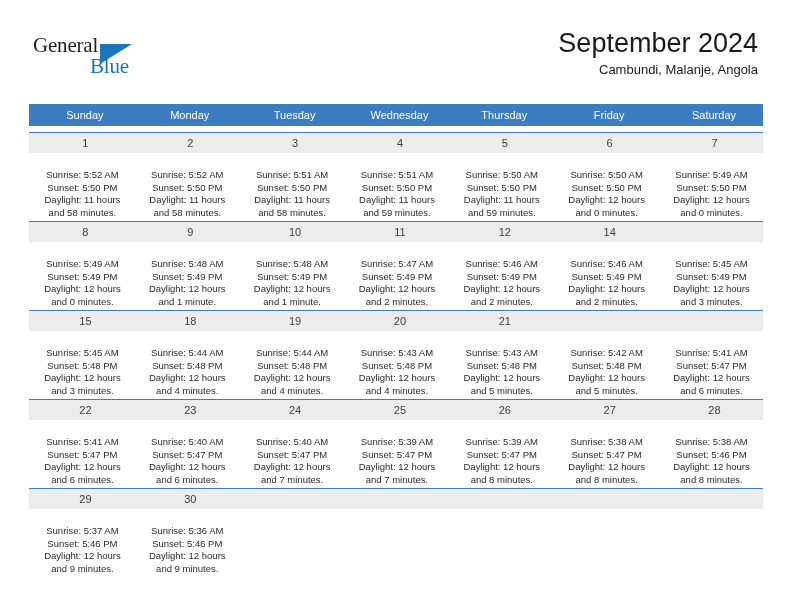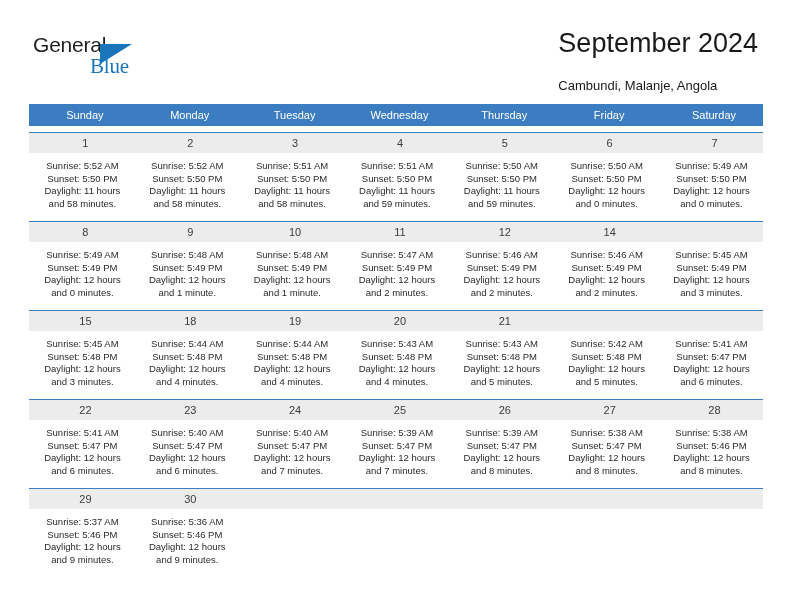--- a/index.html
+++ b/index.html
@@ -36,21 +36,21 @@
     width: 210px;
     height: 50px;
   }
   .logo-general {
     position: absolute;
     left: 0;
     top: 0;
     font-size: 21px;
     letter-spacing: -0.2px;
     color: #231f20;
-    font-family: Liberation Sans, sans-serif;
+    font-family: Liberation Serif, serif;
   }
   .logo-blue {
     position: absolute;
     left: 57px;
     top: 21px;
     font-size: 21px;
     letter-spacing: -0.2px;
     color: #1b75bb;
     font-family: Liberation Serif, serif;
   }
@@ -61,35 +61,35 @@
     width: 0;
     height: 0;
     border-left: 32px solid #1b75bb;
     border-bottom: 20px solid transparent;
   }
 
   .title-block {
     position: absolute;
     right: 34px;
     top: 26px;
-    text-align: left;
+    text-align: right;
   }
   .cal-title {
     font-size: 27px;
     font-weight: normal;
     color: #1a1a1a;
     line-height: 34px;
     white-space: nowrap;
     font-family: "Liberation Sans", sans-serif;
   }
   .cal-subtitle {
     font-size: 13px;
     color: #1a1a1a;
     line-height: 20px;
-    margin-top: 16px;
+    margin-top: 0;
     white-space: nowrap;
     font-family: "Liberation Sans", sans-serif;
   }
 
   
   .calendar {
     position: absolute;
     left: 29px;
     top: 104px;
     width: 734px;
@@ -136,21 +136,21 @@
   }
   .info-band {
     display: flex;
     width: 734px;
     background: #ffffff;
   }
   .info-cell {
     flex: 0 0 104.857px;
     width: 104.857px;
     box-sizing: border-box;
-    padding: 7px 6px 6px 8px;
+    padding: 16px 6px 6px 8px;
     font-size: 9.5px;
     line-height: 12.6px;
     color: #2a2a2a;
     height: 62px;
   }
   .info-line {
     white-space: nowrap;
   }
 </style>
 </head>

